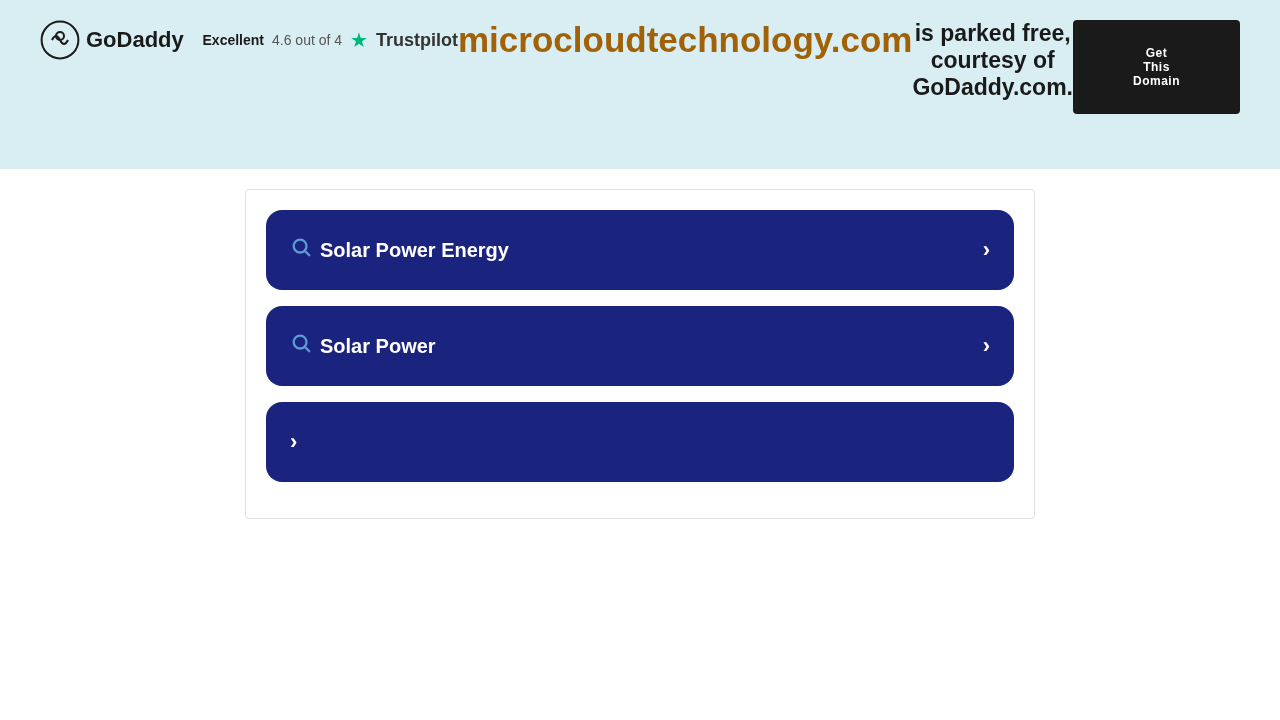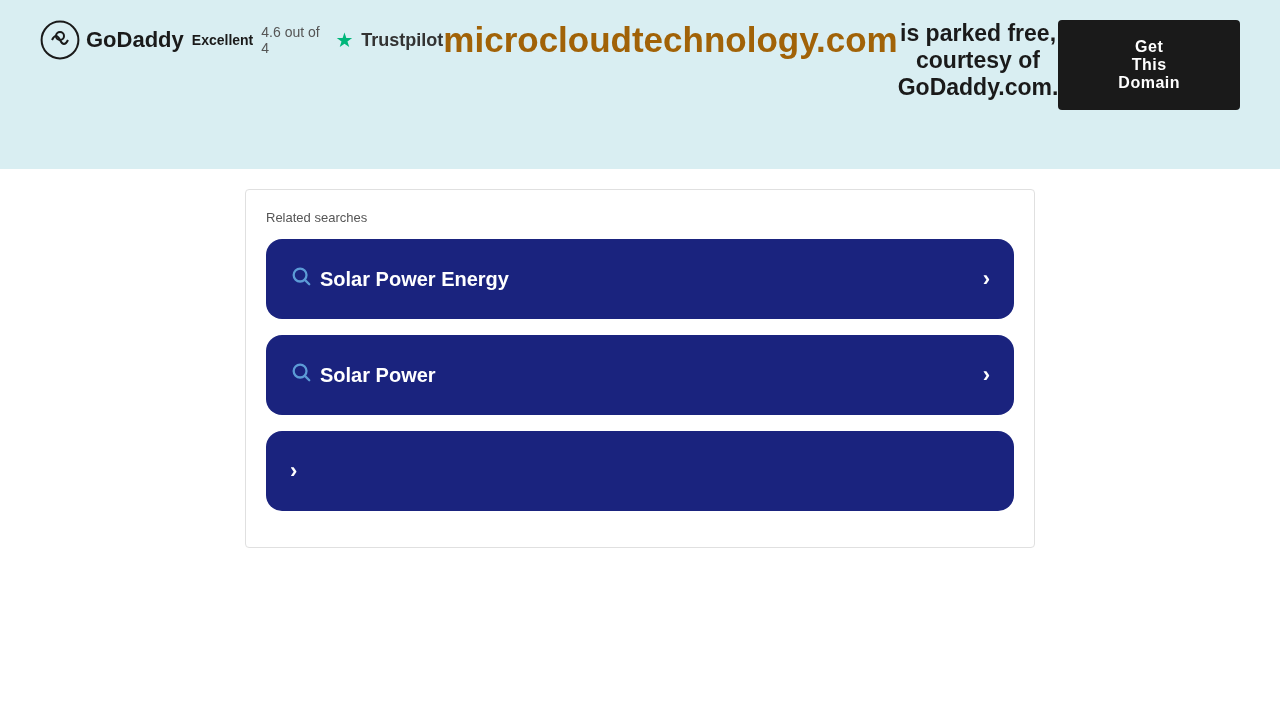--- a/index.html
+++ b/index.html
@@ -73,22 +73,22 @@
       font-size: 23px;
       font-weight: 600;
       color: #1a1a1a;
       text-align: center;
       margin-bottom: 28px;
     }
     .get-domain-btn {
       background: #1a1a1a;
       color: #fff;
       border: none;
-      padding: 18px 60px;
-      font-size: 16px;
+      padding: 26px 60px;
+      font-size: 12px;
       font-weight: 700;
       border-radius: 4px;
       cursor: pointer;
       letter-spacing: 0.5px;
     }
 
     
     .main-content {
       background: #fff;
       padding: 20px 40px;
@@ -165,21 +165,20 @@
 
   <h1 class="domain-title">microcloudtechnology.com</h1>
 
   <p class="domain-subtitle">is parked free, courtesy of GoDaddy.com.</p>
 
   <button class="get-domain-btn">Get This Domain</button>
 </div>
 
 <div class="main-content">
   <div class="search-panel">
-    <p class="related-searches-label">Related searches</p>
 
     <div id="search-items-container">
         <div class="search-item">
       <div class="search-item-left">
         <span class="search-icon">
           <svg width="22" height="22" viewBox="0 0 24 24" fill="none" xmlns="http://www.w3.org/2000/svg">
             <circle cx="11" cy="11" r="7" stroke="#5c9bd6" stroke-width="2.5"></circle>
             <line x1="16.5" y1="16.5" x2="21" y2="21" stroke="#5c9bd6" stroke-width="2.5" stroke-linecap="round"></line>
           </svg>
         </span>

